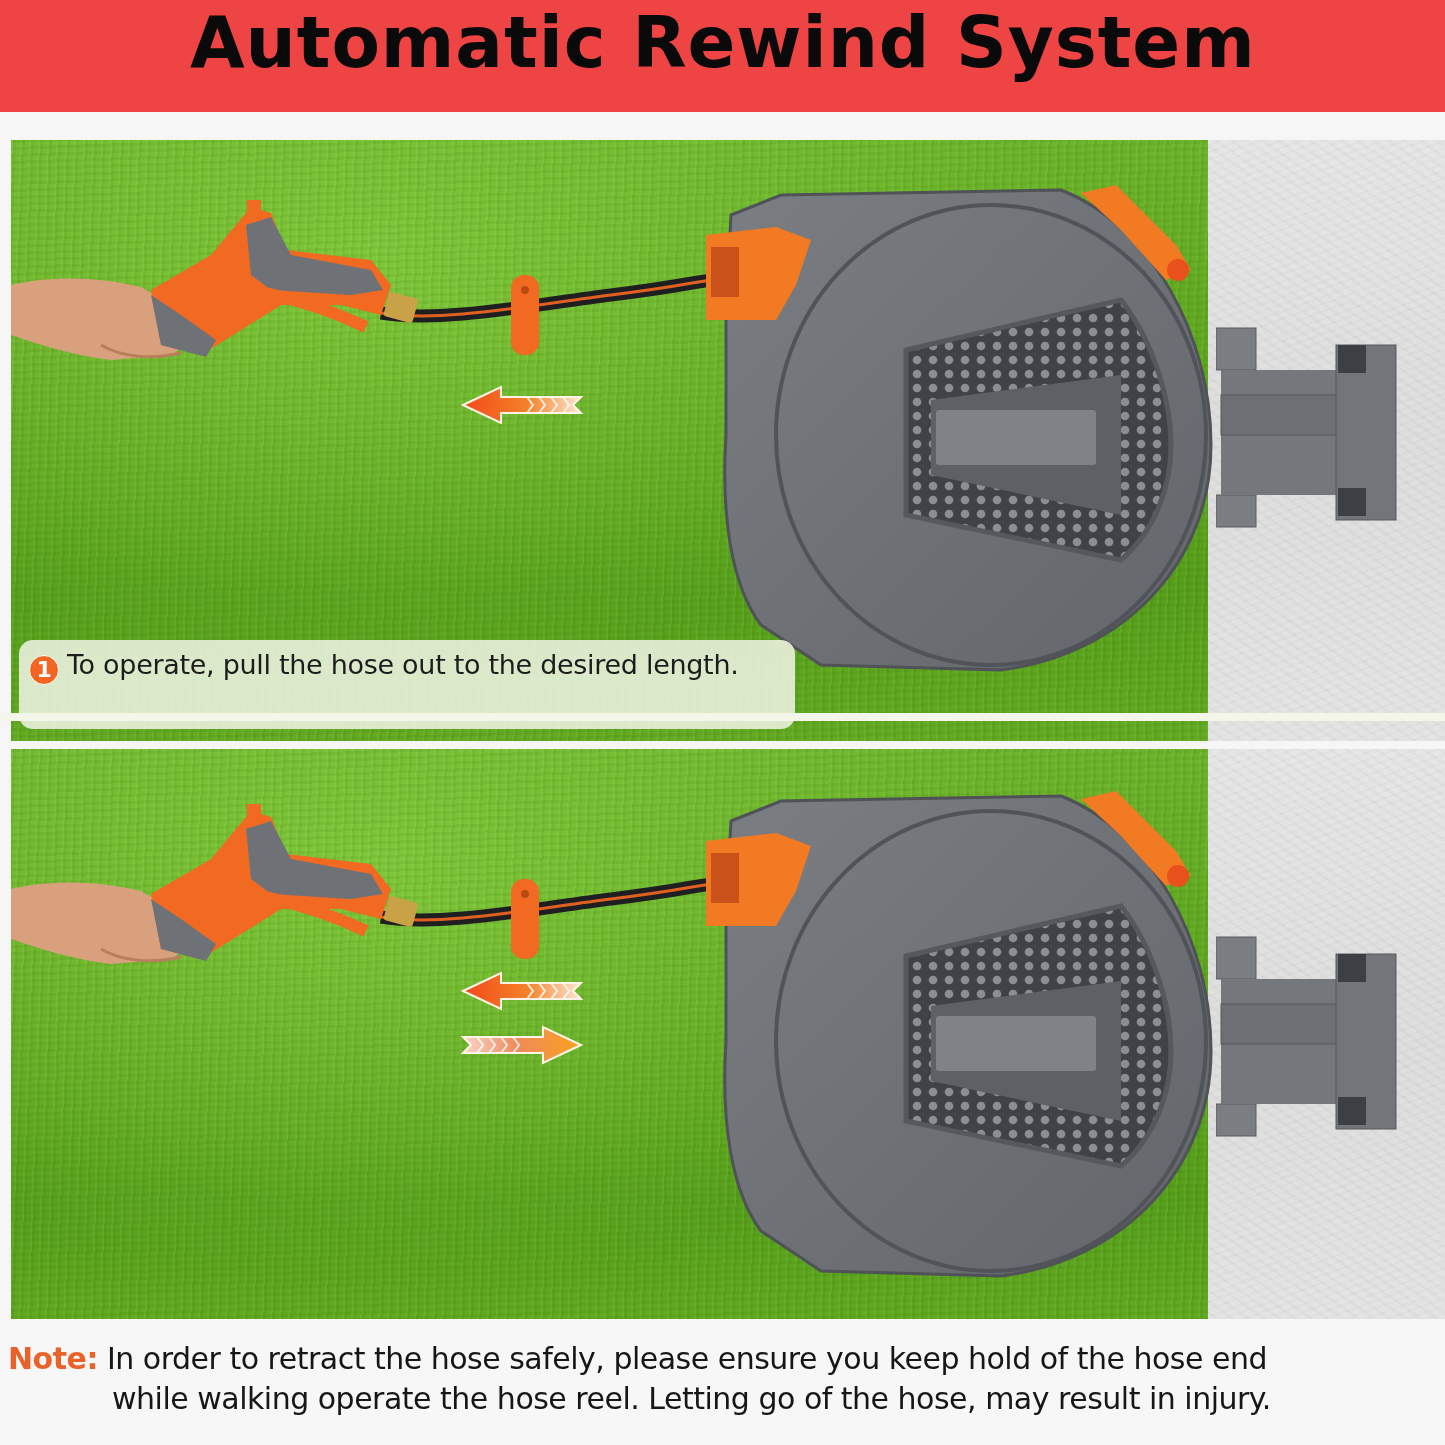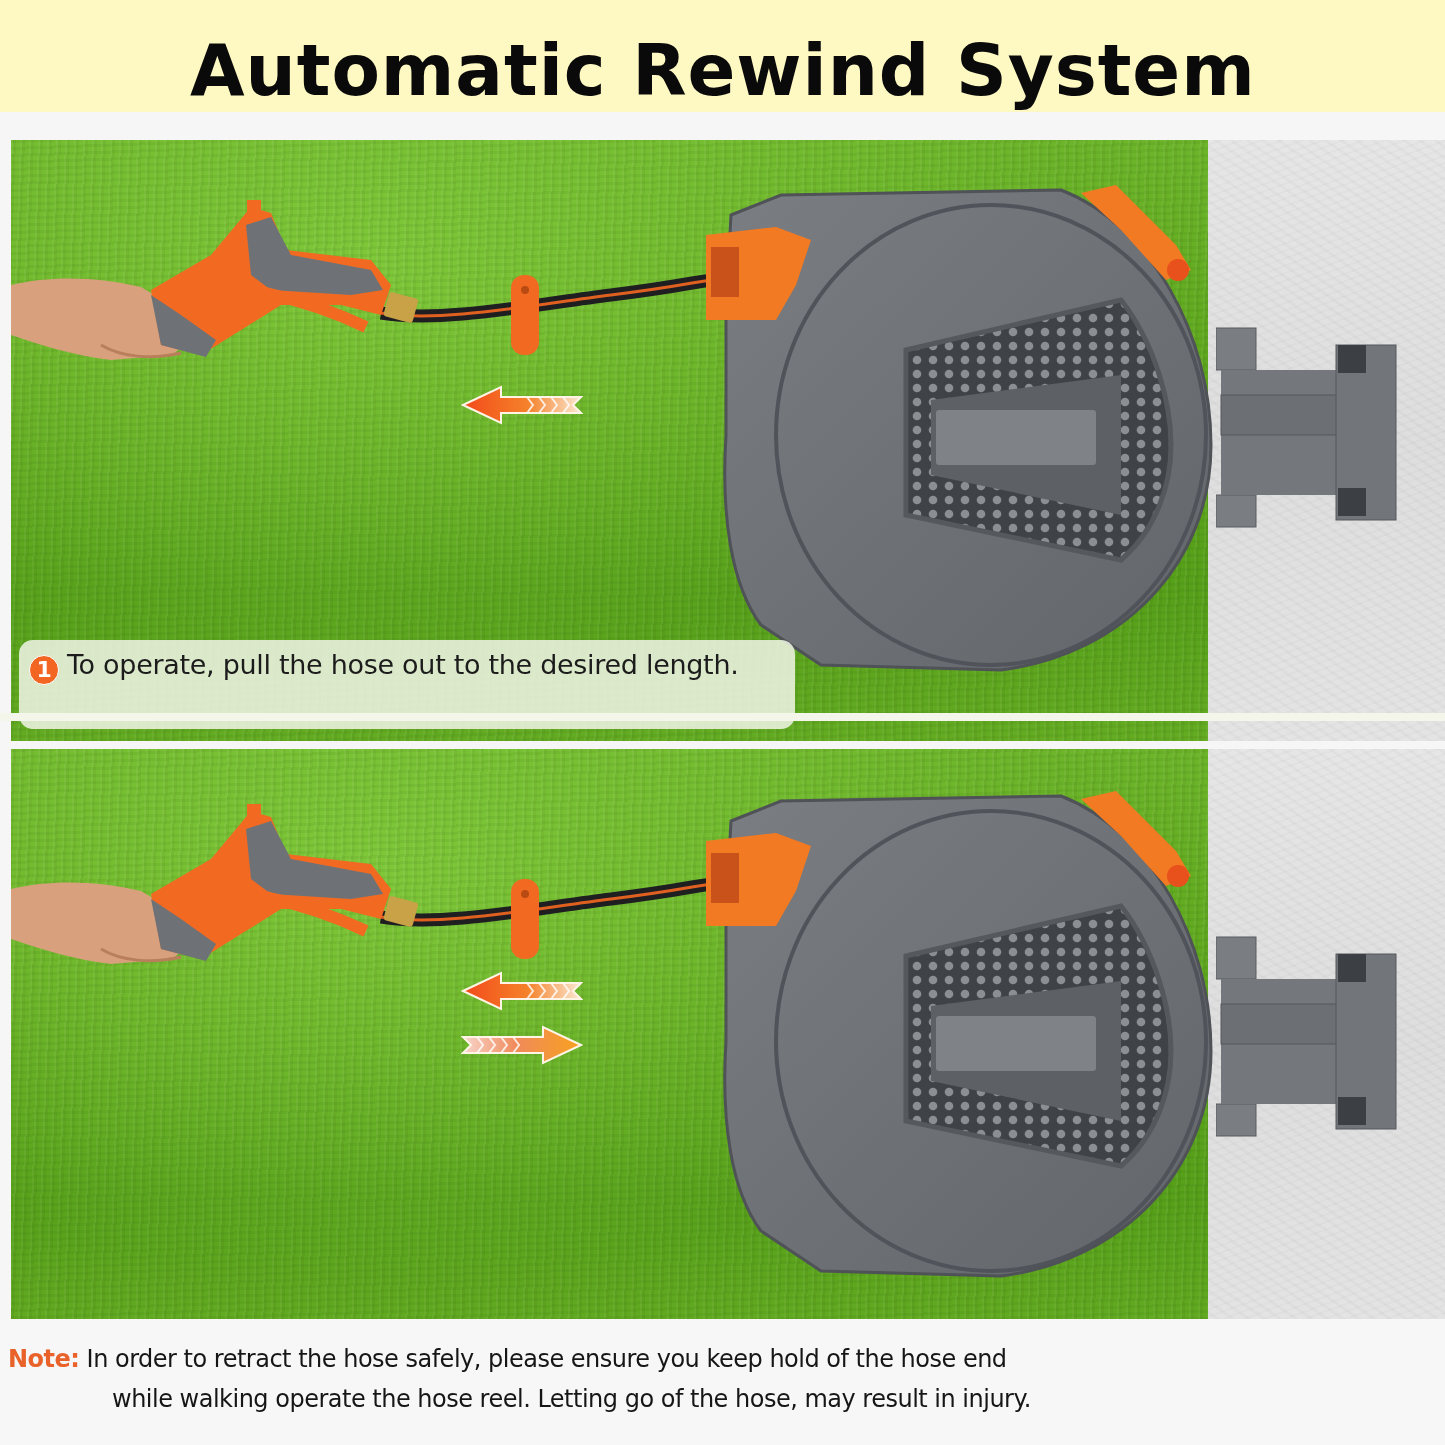--- a/index.html
+++ b/index.html
@@ -1,21 +1,21 @@
 <!DOCTYPE html>
 <html><head>
   <meta charset="utf-8">
   <style>
     * { box-sizing: border-box; margin: 0; padding: 0; }
     html, body { width: 1445px; height: 1445px; overflow: hidden; background: #f6f6f6; }
     body { font-family: "DejaVu Sans", "Liberation Sans", sans-serif; position: relative; }
 
     .title-bar {
       position: absolute; left: 0; top: 0; width: 1445px; height: 112px;
-      background: #fef9c3; display: flex; align-items: flex-end; justify-content: center;
+      background: #ef4444; display: flex; align-items: flex-start; justify-content: center;
     }
     .title-bar h1 {
       font-family: "DejaVu Sans", sans-serif; font-weight: bold;
       font-size: 72px; letter-spacing: 1px; color: #0a0a0a; transform: scaleX(0.98);
     }
 
     .panel { position: absolute; left: 11px; width: 1443px; overflow: hidden; margin-top: 28px; }
     .panel.p1 { top: 112px; height: 601px; }
     .panel.p2 { top: 721px; height: 598px; }
     .divider { position: absolute; left: 0; top: 713px; width: 1445px; height: 8px; background: #f4f6ea; }
@@ -61,21 +61,21 @@
     .badge {
       display: inline-flex; align-items: center; justify-content: center;
       width: 30px; height: 30px; border-radius: 50%; background: #f26522;
       color: #fff; font-weight: bold; font-size: 22px; vertical-align: -3px;
       margin-right: 8px; border: 1px solid #fff;
     }
 
     .note {
       position: absolute; left: 0; top: 1319px; width: 1445px; height: 126px;
       background: #f7f7f7; padding: 20px 8px 0 8px;
-      font-size: 24px; line-height: 40px; color: #161616; letter-spacing: -0.5px;
+      font-size: 30px; line-height: 40px; color: #161616; letter-spacing: -0.5px;
     }
     .note .note-label { color: #e8622a; font-weight: bold; }
     .note .line2 { padding-left: 104px; display: block; }
   </style>
 </head>
 <body>
 
 <svg width="0" height="0" style="position:absolute">
   <defs>
     <pattern id="dots" x="0" y="0" width="16" height="14" patternUnits="userSpaceOnUse">

